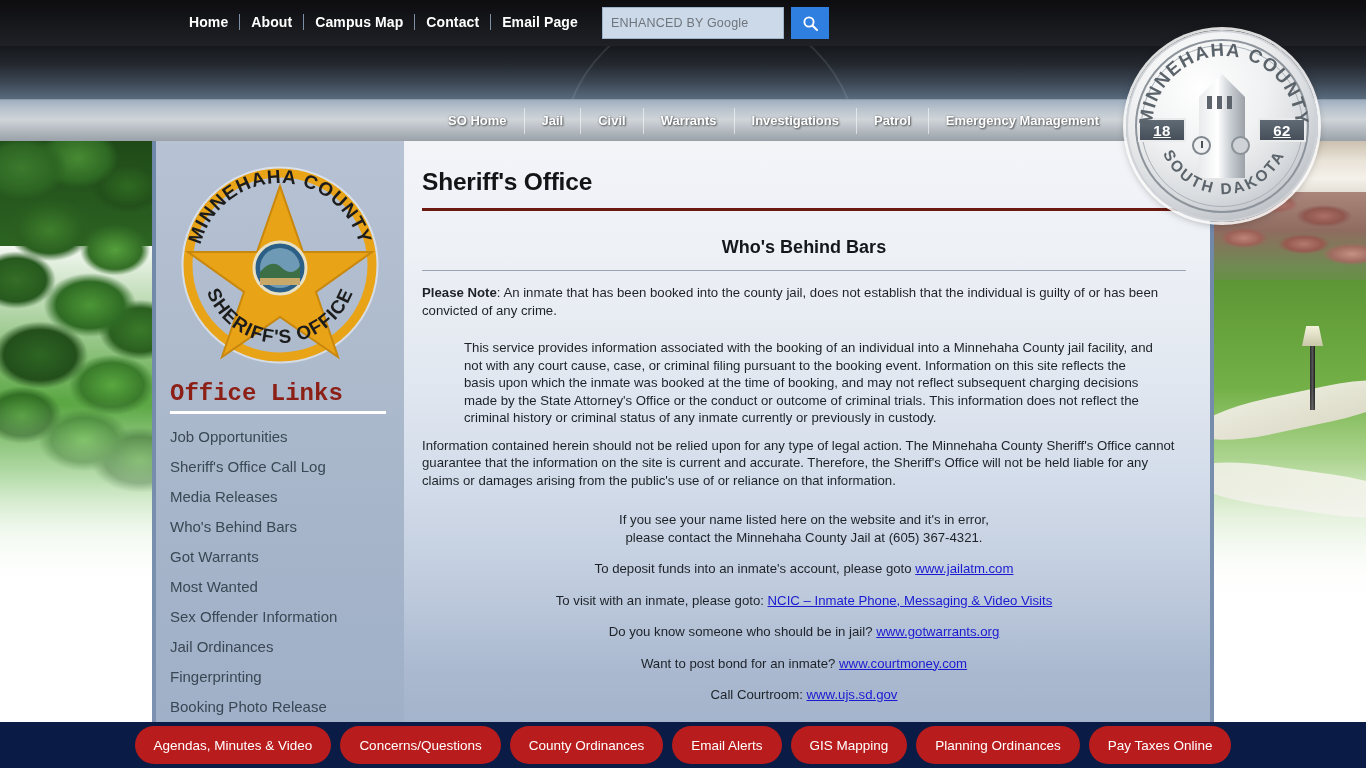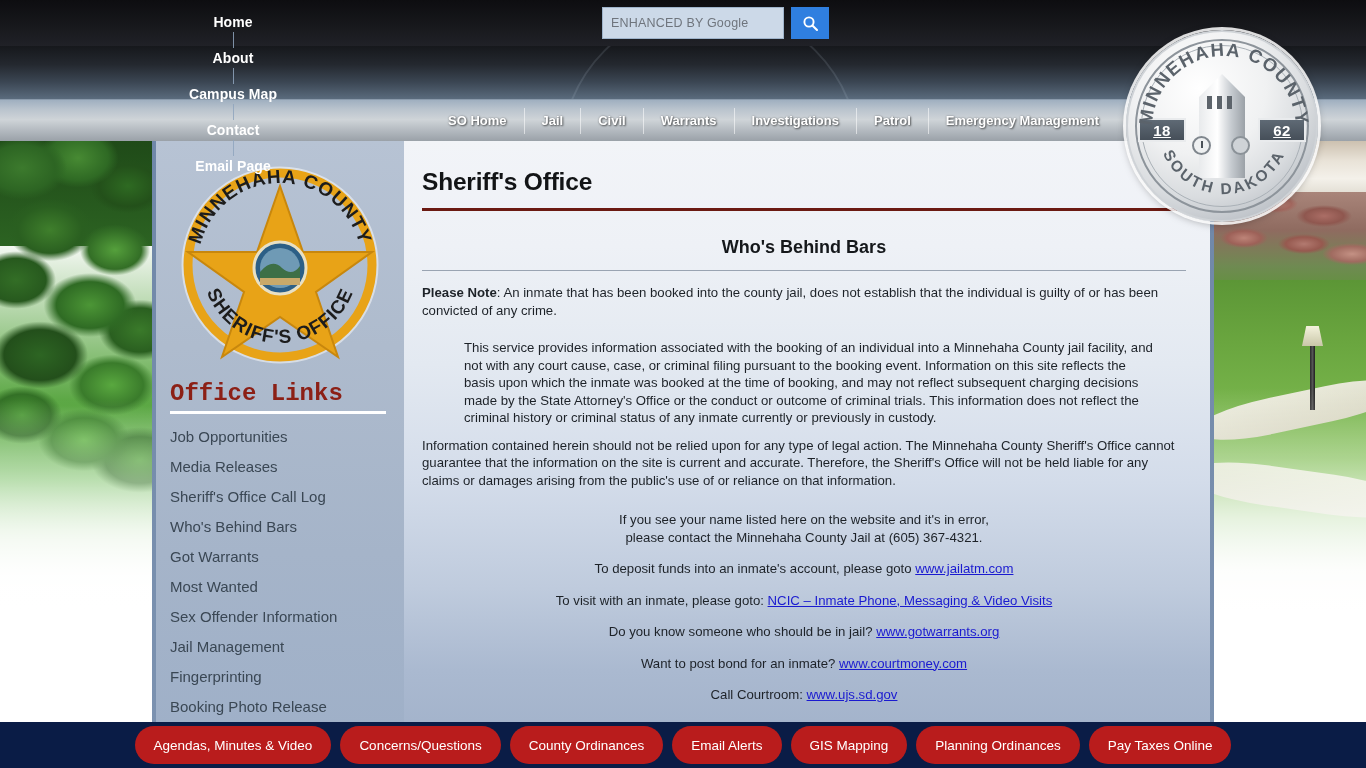--- a/index.html
+++ b/index.html
@@ -118,21 +118,20 @@
   
   #topbar {
     position:absolute; top:0; left:0; width:1366px; height:46px;
     background: linear-gradient(180deg,#0d0d10 0%,#17181c 55%,#202127 100%);
     z-index: 30;
   }
   #utility-nav {
     position:absolute; left:178px; top:12px;
     display:flex; align-items:center; gap:0;
     font-size:14px;
-    flex-direction:column;
   }
   #utility-nav a {
     color:#ffffff; text-decoration:none; padding:0 11px;
     font-weight:600; letter-spacing:.1px; white-space:nowrap;
     font-size:14px; line-height:20px;
   }
   #utility-nav .divider {
     width:1px; height:16px; background:#8fa4bd; opacity:.85;
   }
   #search-wrap {
@@ -466,27 +465,27 @@
           <text font-size="19" font-weight="700" fill="#1c1c1c" font-family="Liberation Sans, sans-serif" letter-spacing="1">
             <textPath href="#badge-arc-b" startOffset="50%" text-anchor="middle">SHERIFF'S OFFICE</textPath>
           </text>
         </svg>
       </div>
 
       <div id="office-links-title">Office Links</div>
       <div id="office-links-rule"></div>
 
       <a class="sidebar-link" href="#">Job Opportunities</a>
+      <a class="sidebar-link" href="#">Sheriff's Office Call Log</a>
       <a class="sidebar-link" href="#">Media Releases</a>
-      <a class="sidebar-link" href="#">Sheriff's Office Call Log</a>
       <a class="sidebar-link" href="#">Who's Behind Bars</a>
       <a class="sidebar-link" href="#">Got Warrants</a>
       <a class="sidebar-link" href="#">Most Wanted</a>
       <a class="sidebar-link" href="#">Sex Offender Information</a>
-      <a class="sidebar-link" href="#">Jail Management</a>
+      <a class="sidebar-link" href="#">Jail Ordinances</a>
       <a class="sidebar-link" href="#">Fingerprinting</a>
       <a class="sidebar-link" href="#">Booking Photo Release</a>
       <a class="sidebar-link" href="#">Concealed Pistol Permit</a>
     </aside>
 
     <main id="content">
 
       <h1 id="page-title">Sheriff's Office</h1>
       <div id="title-rule"></div>
 

